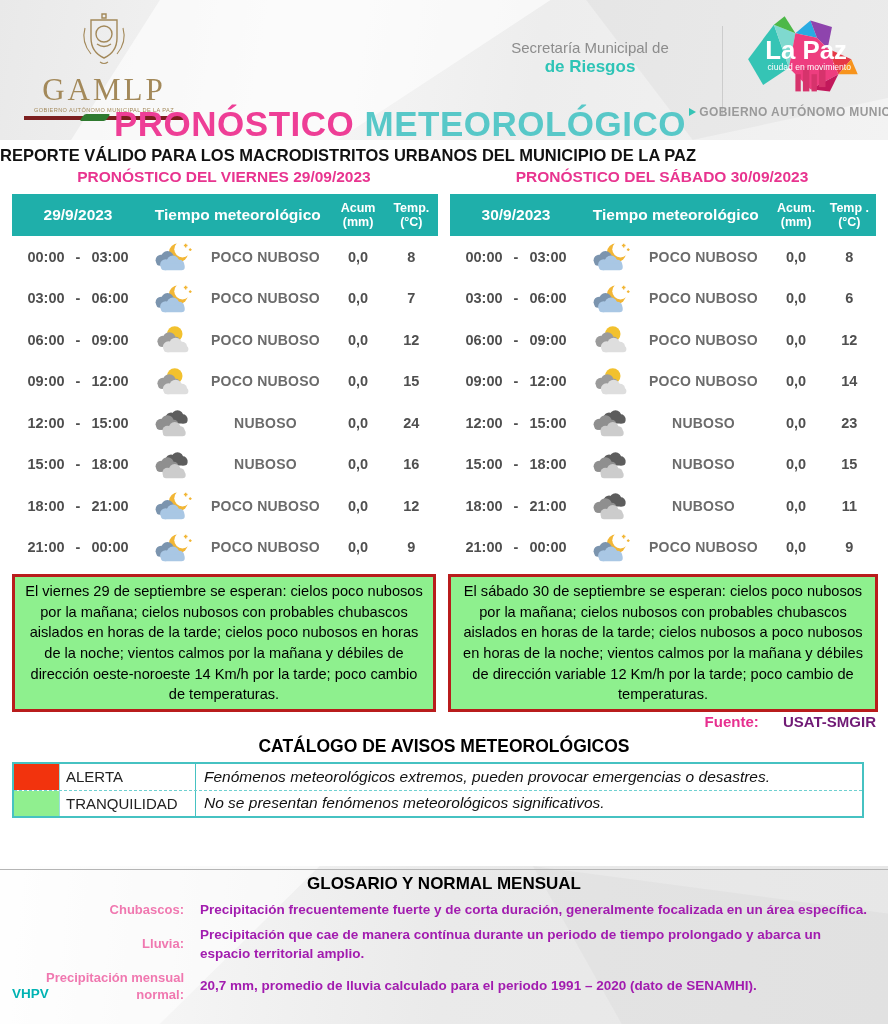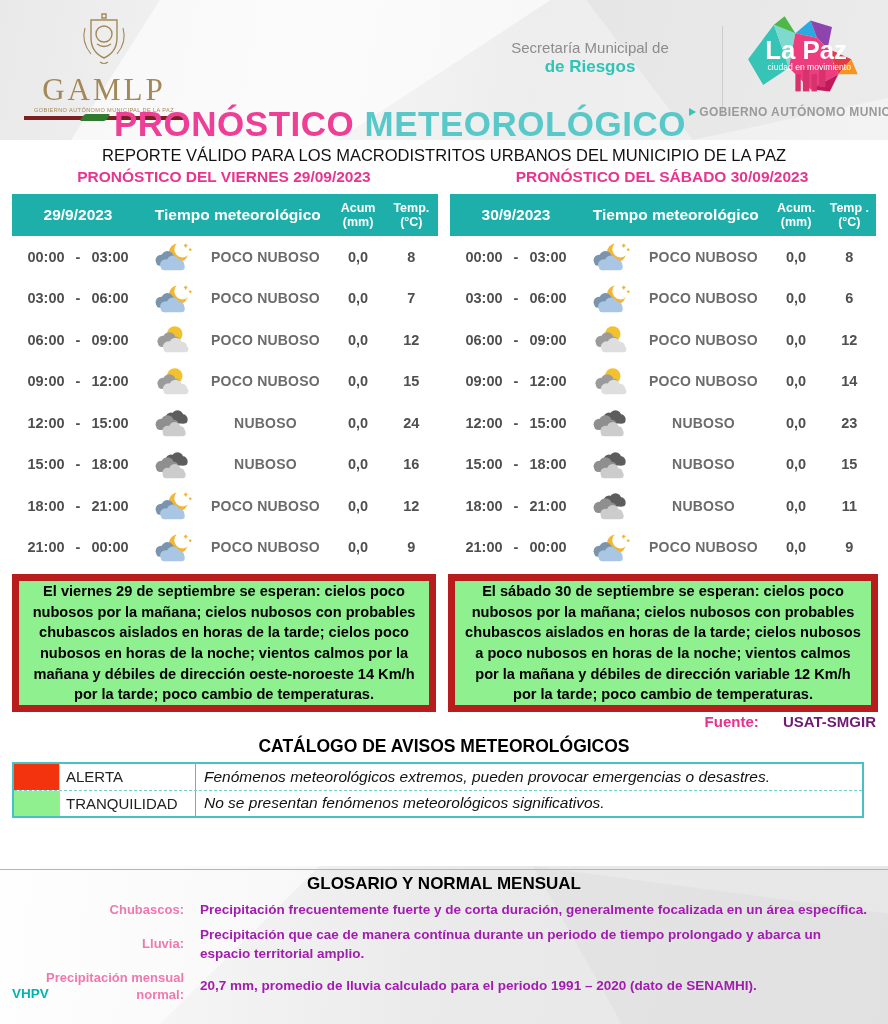--- a/index.html
+++ b/index.html
@@ -38,44 +38,44 @@
   .vdivider{top:26px;left:722px;width:1px;height:88px;background:#cccccc;}
 
   .lapaz{top:14px;left:734px;width:140px;text-align:center;}
   .lapaz .lp-caption{margin-top:1px;font-size:12px;font-weight:bold;color:#9a9a9a;letter-spacing:.4px;white-space:nowrap;display:flex;align-items:center;gap:3px;justify-content:center;}
   .lp-tri{width:0;height:0;border-top:4px solid transparent;border-bottom:4px solid transparent;border-left:7px solid #35c4b5;display:inline-block;}
 
   
   .main-title{top:104px;left:0;width:800px;text-align:center;font-weight:bold;font-size:35px;letter-spacing:.5px;}
   .main-title .p1{color:#ee3e96;}
   .main-title .p2{color:#58c8c8;}
-  .subtitle{top:146px;left:0;width:888px;text-align:center;font-weight:normal;font-size:16.5px;color:#111;}
+  .subtitle{top:146px;left:0;width:888px;font-weight:bold;font-size:16.5px;color:#111;}
   .sec-title{top:168px;text-align:center;font-weight:bold;font-size:15.5px;color:#e8348f;}
   .sec-title.left{left:12px;width:424px;}
   .sec-title.right{left:448px;width:428px;}
 
   
   .ftable{top:194px;width:426px;}
   .ftable.left{left:12px;}
   .ftable.right{left:450px;}
   .fhead{display:grid;grid-template-columns:31% 44% 12.5% 12.5%;height:42px;background:#1fafaa;color:#fff;font-weight:bold;align-items:center;text-align:center;}
   .fhead .date{font-size:15.5px;}
   .fhead .tmet{font-size:15.5px;}
   .fhead .two{font-size:12.5px;line-height:1.15;}
   .frow{display:grid;grid-template-columns:31% 13% 31% 12.5% 12.5%;height:41.5px;align-items:center;text-align:center;background:transparent;}
   .frow .time{font-size:14.5px;font-weight:600;color:#4f4f4f;word-spacing:7px;}
   .frow .icon{display:flex;justify-content:center;align-items:center;}
   .frow .icon svg{width:44px;height:31px;}
   .frow .desc{font-size:14px;font-weight:bold;color:#6b6b6b;letter-spacing:.2px;}
   .frow .num{font-size:14.5px;font-weight:600;color:#4f4f4f;}
 
   
-  .summary{top:574px;height:138px;box-sizing:border-box;border:7px solid #b91c1c;background:#8ef08e;
+  .summary{top:574px;height:138px;box-sizing:border-box;border:3px solid #b91c1c;background:#8ef08e;
     display:flex;align-items:center;justify-content:center;padding:4px 10px;
-    font-weight:bold;font-size:14.6px;line-height:1.42;text-align:center;color:#000;}
+    font-weight:normal;font-size:14.6px;line-height:1.42;text-align:center;color:#000;}
   .summary.left{left:12px;width:424px;}
   .summary.right{left:448px;width:430px;}
 
   .fuente{top:713px;left:0;width:876px;text-align:right;font-weight:bold;font-size:15px;}
   .fuente .fl{color:#e72f8f;}
   .fuente .fv{color:#701a75;margin-left:20px;}
 
   
   .catalog-title{top:736px;left:0;width:888px;text-align:center;font-weight:bold;font-size:17.5px;color:#000;}
   .catalog{top:762px;left:12px;width:848px;border:2px solid #46c2c2;background:#fff;}

